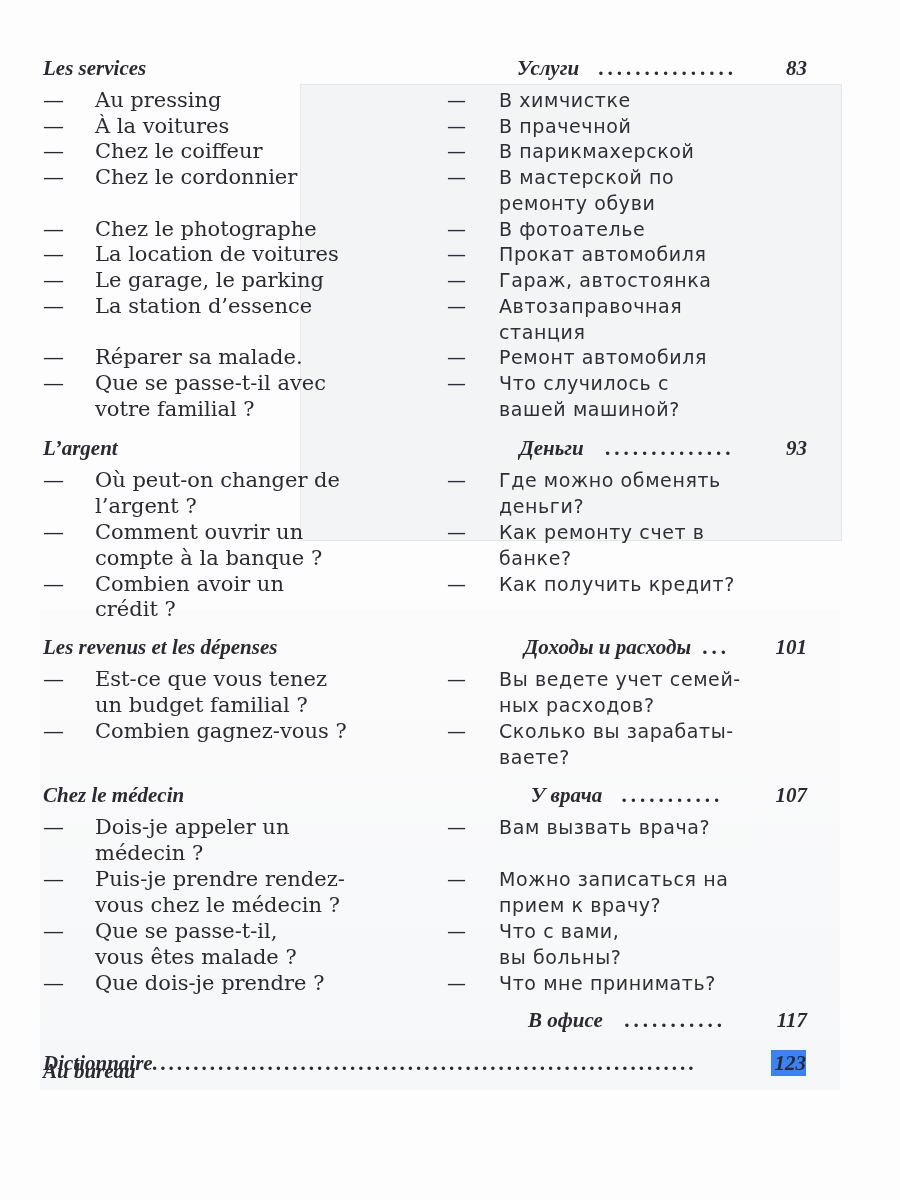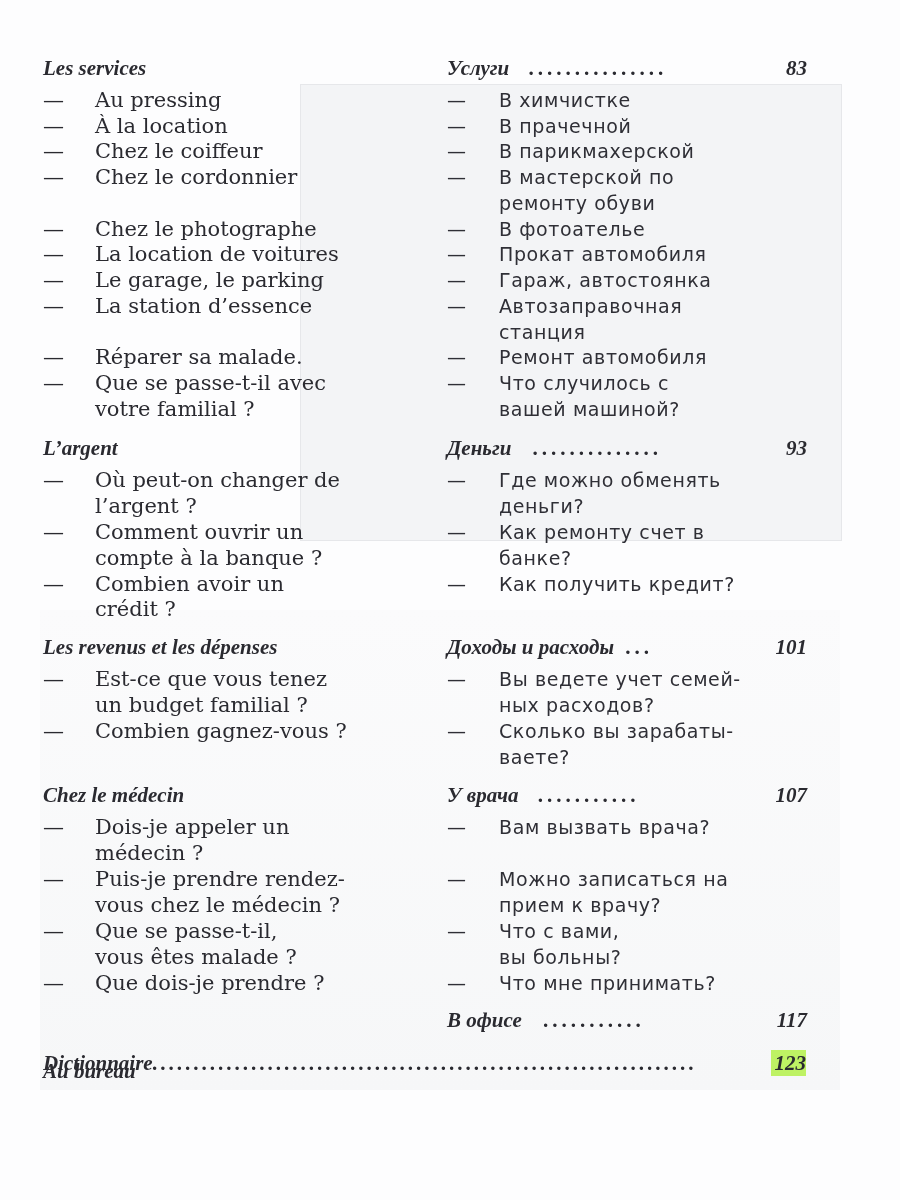--- a/index.html
+++ b/index.html
@@ -24,48 +24,49 @@
     font-size:21px; line-height:26px; height:26px;
   }
   .line .dash { position:absolute; left:0; width:44px; }
   .line .txt { position:absolute; left:52px; }
   .col-right .line .txt { left:52px; }
   .head {
     position:absolute; left:0; white-space:nowrap;
     font-family:"Liberation Serif","DejaVu Serif",serif;
     font-style:italic; font-weight:bold; font-size:21px; line-height:26px;
     color:#2a2a30;
+    text-align:center;
   }
   .head.ru { width:360px; }
   .head .dots { letter-spacing:4px; font-style:normal; }
   .head .page { position:absolute; right:0; top:0; }
   .ru-text { font-family:"DejaVu Sans","Liberation Sans",sans-serif; font-size:19px; letter-spacing:0.6px; color:#2f2f36; }
   .dict {
     position:absolute; left:43px; width:763px; white-space:nowrap; overflow:hidden;
     font-family:"Liberation Serif","DejaVu Serif",serif;
     font-style:italic; font-weight:bold; font-size:21px; line-height:26px;
   }
-  .dict .page { position:absolute; right:0; top:0; background:#bef264; padding-left:4px; }
+  .dict .page { position:absolute; right:0; top:0; background:#3b82f6; padding-left:4px; }
 </style>
 </head>
 <body>
 
 <div class="ghost"></div>
 <div class="ghost-lower"></div>
 
 <div class="col-left">
 
   <div class="head" style="top:55px">Les services</div>
   <div class="line" style="top:87px">
       <span class="dash">—</span>
       <span class="txt">Au pressing</span>
     </div>
   <div class="line" style="top:113px">
       <span class="dash">—</span>
-      <span class="txt">À la location</span>
+      <span class="txt">À la voitures</span>
     </div>
   <div class="line" style="top:138px">
       <span class="dash">—</span>
       <span class="txt">Chez le coiffeur</span>
     </div>
   <div class="line" style="top:164px">
       <span class="dash">—</span>
       <span class="txt">Chez le cordonnier</span>
     </div>
   <div class="line" style="top:216px">

